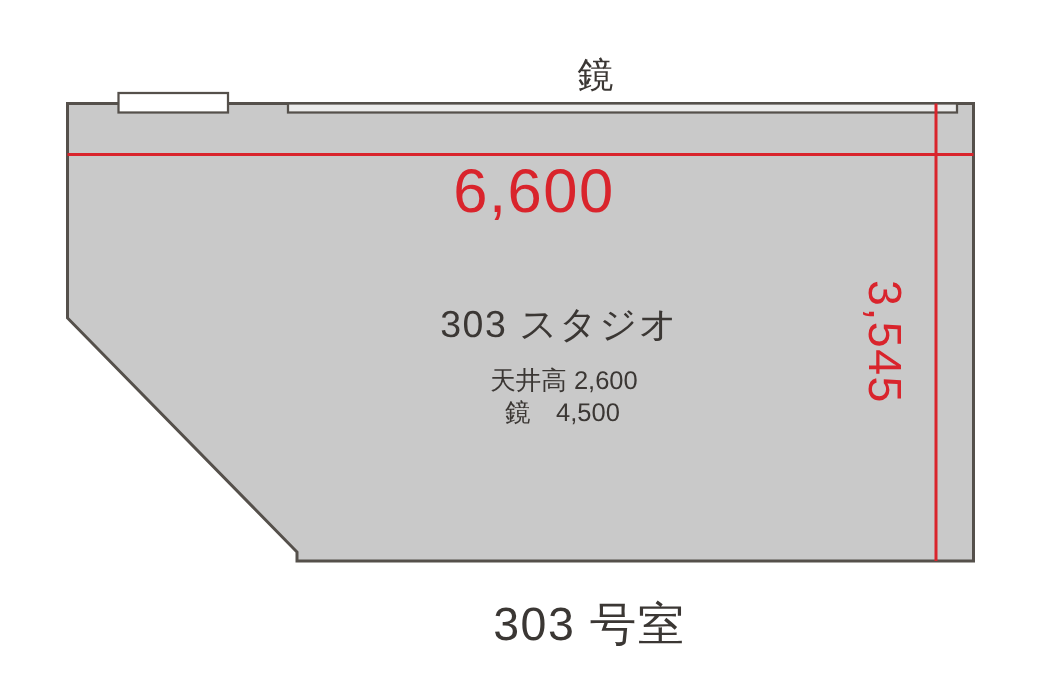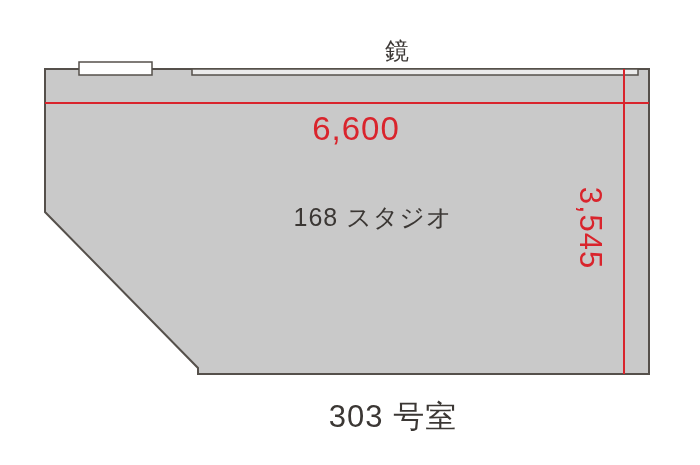--- a/index.html
+++ b/index.html
@@ -28,21 +28,21 @@
     line-height: 1;
   }
   .label-mirror-top {
     left: 397px;
     top: 51px;
     font-size: 24px;
   }
   .label-dim-width {
     left: 356px;
     top: 128px;
-    font-size: 33px;
+    font-size: 41px;
     color: #d9242c;
     letter-spacing: 1px;
   }
   .label-dim-height {
     left: 590px;
     top: 228px;
     font-size: 31px;
     color: #d9242c;
     letter-spacing: 1px;
     transform: translate(-50%, -50%) rotate(90deg);
@@ -86,19 +86,21 @@
     <line x1="45" y1="103" x2="649" y2="103" stroke="#d9242c" stroke-width="2"></line>
     <line x1="624" y1="69" x2="624" y2="374" stroke="#d9242c" stroke-width="2"></line>
   </svg>
 
   <div class="label label-mirror-top">鏡</div>
 
   <div class="label label-dim-width">6,600</div>
 
   <div class="label label-dim-height">3,545</div>
 
-  <div class="label label-studio-name">168 スタジオ</div>
+  <div class="label label-studio-name">303 スタジオ</div>
 
+  <div class="label label-spec-ceiling">天井高 2,600</div>
 
+  <div class="label label-spec-mirror">鏡　4,500</div>
 
   <div class="label label-room-number">303 号室</div>
 
 </div>
 
 </body></html>

